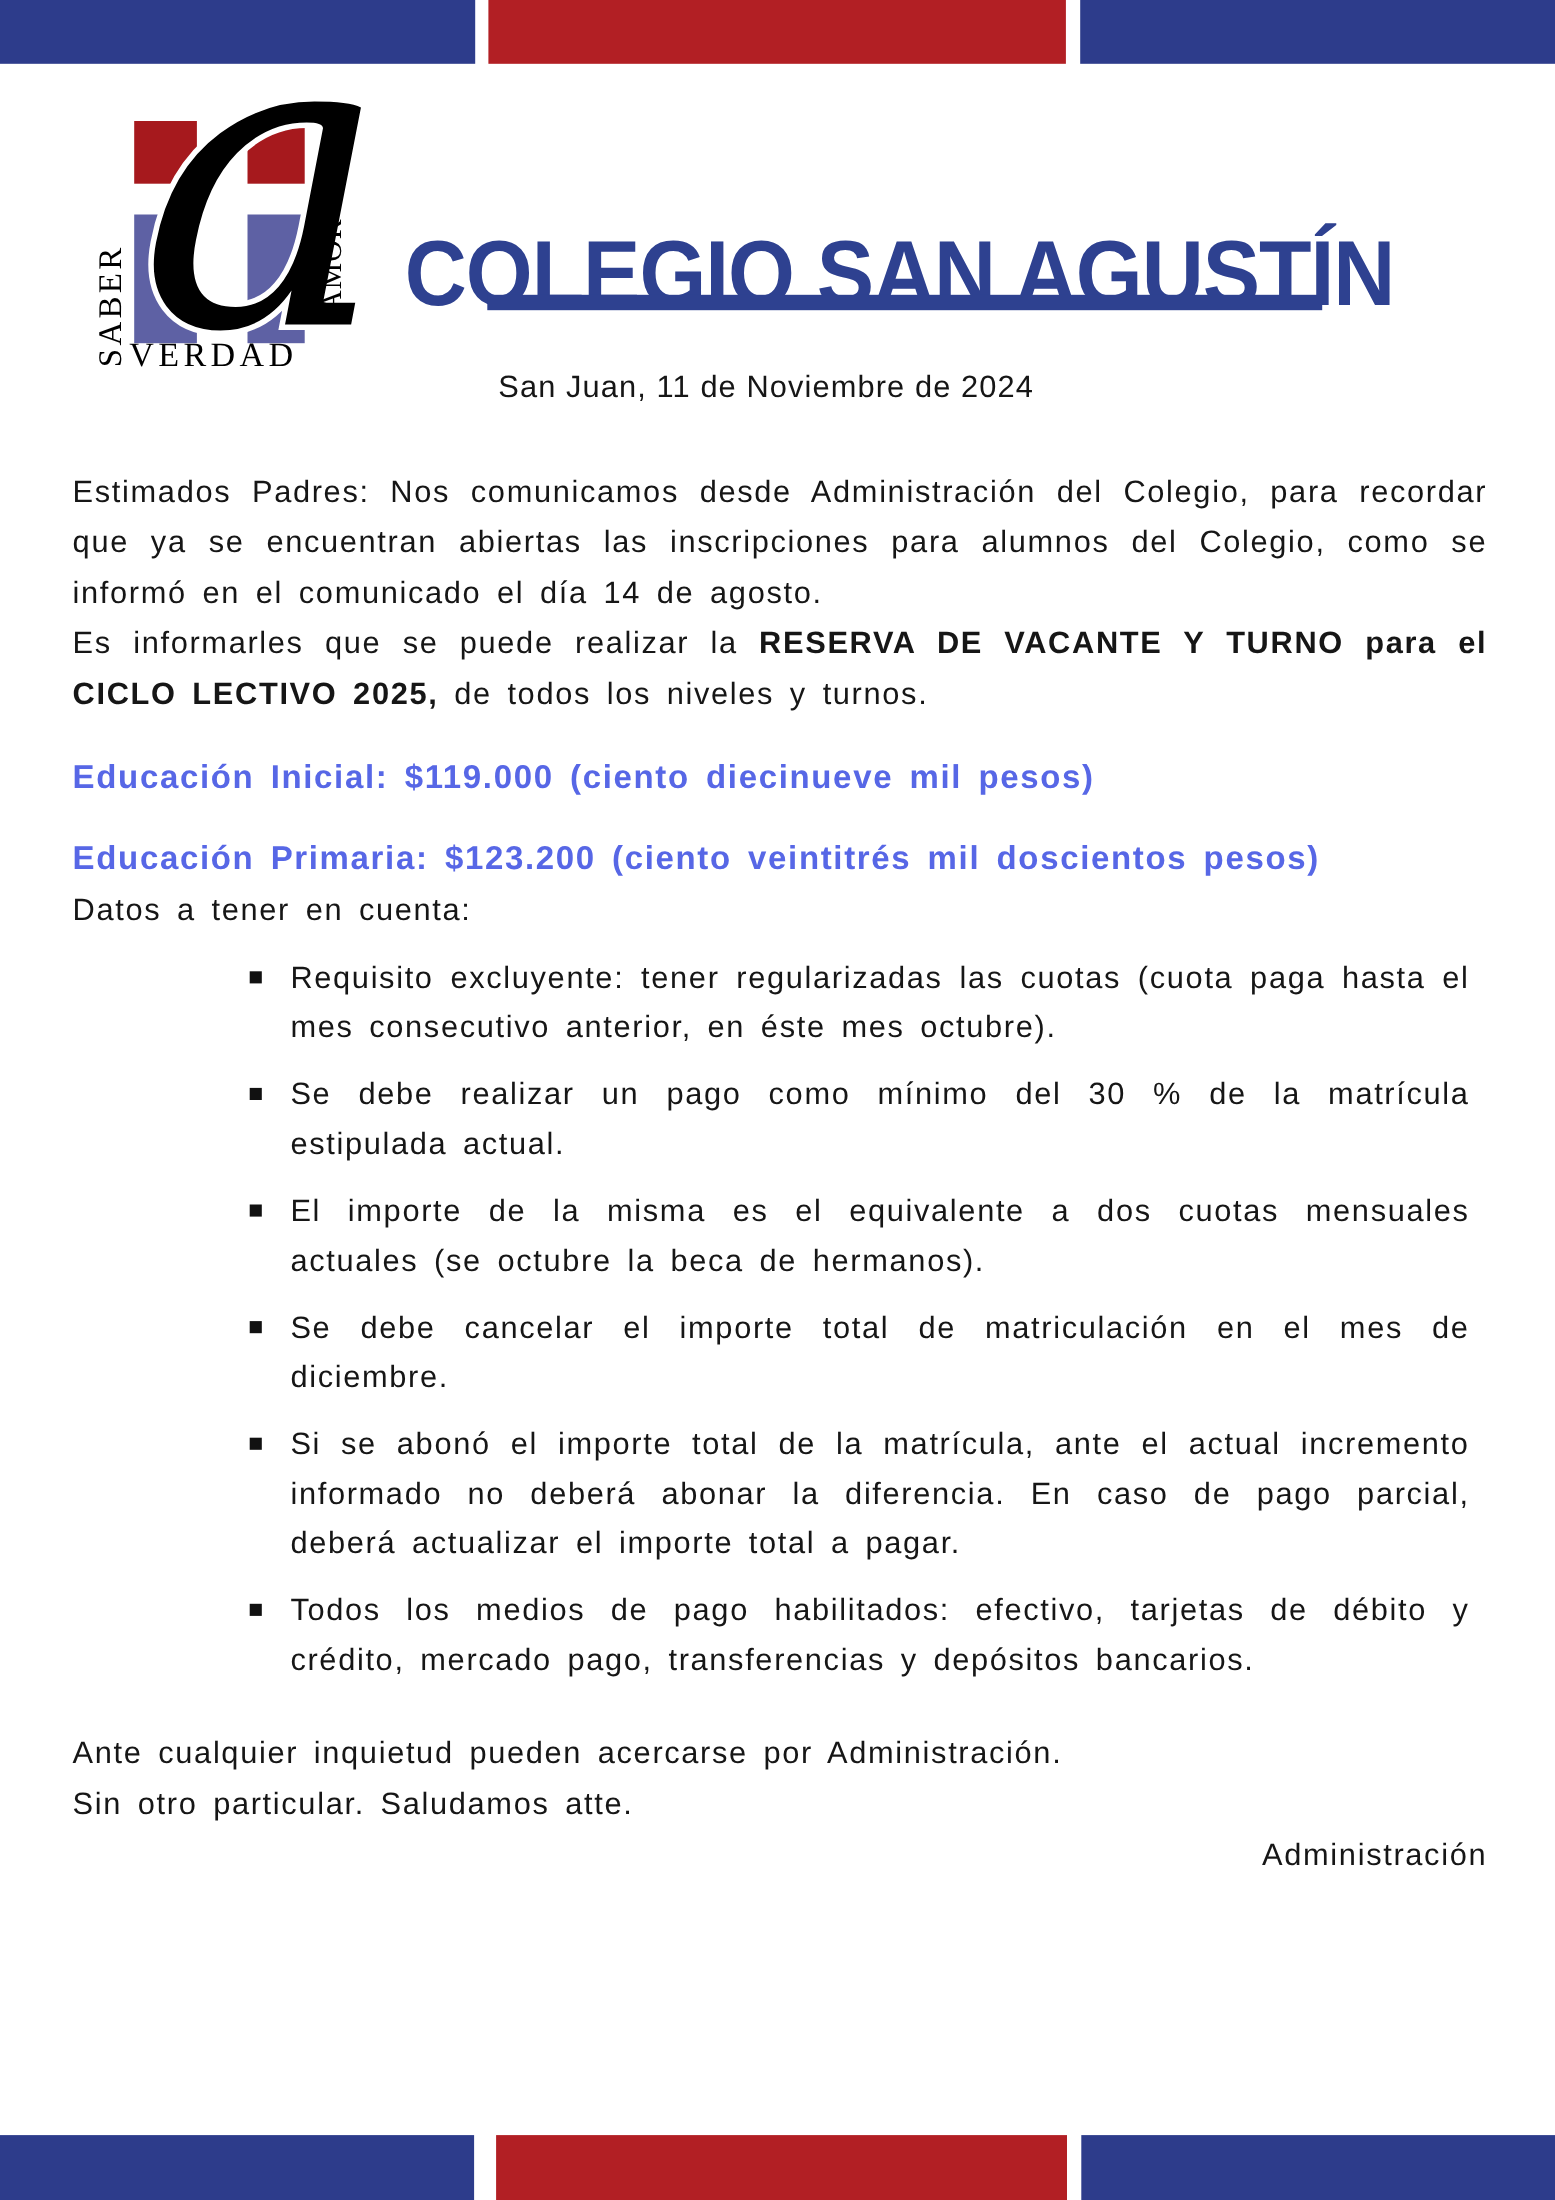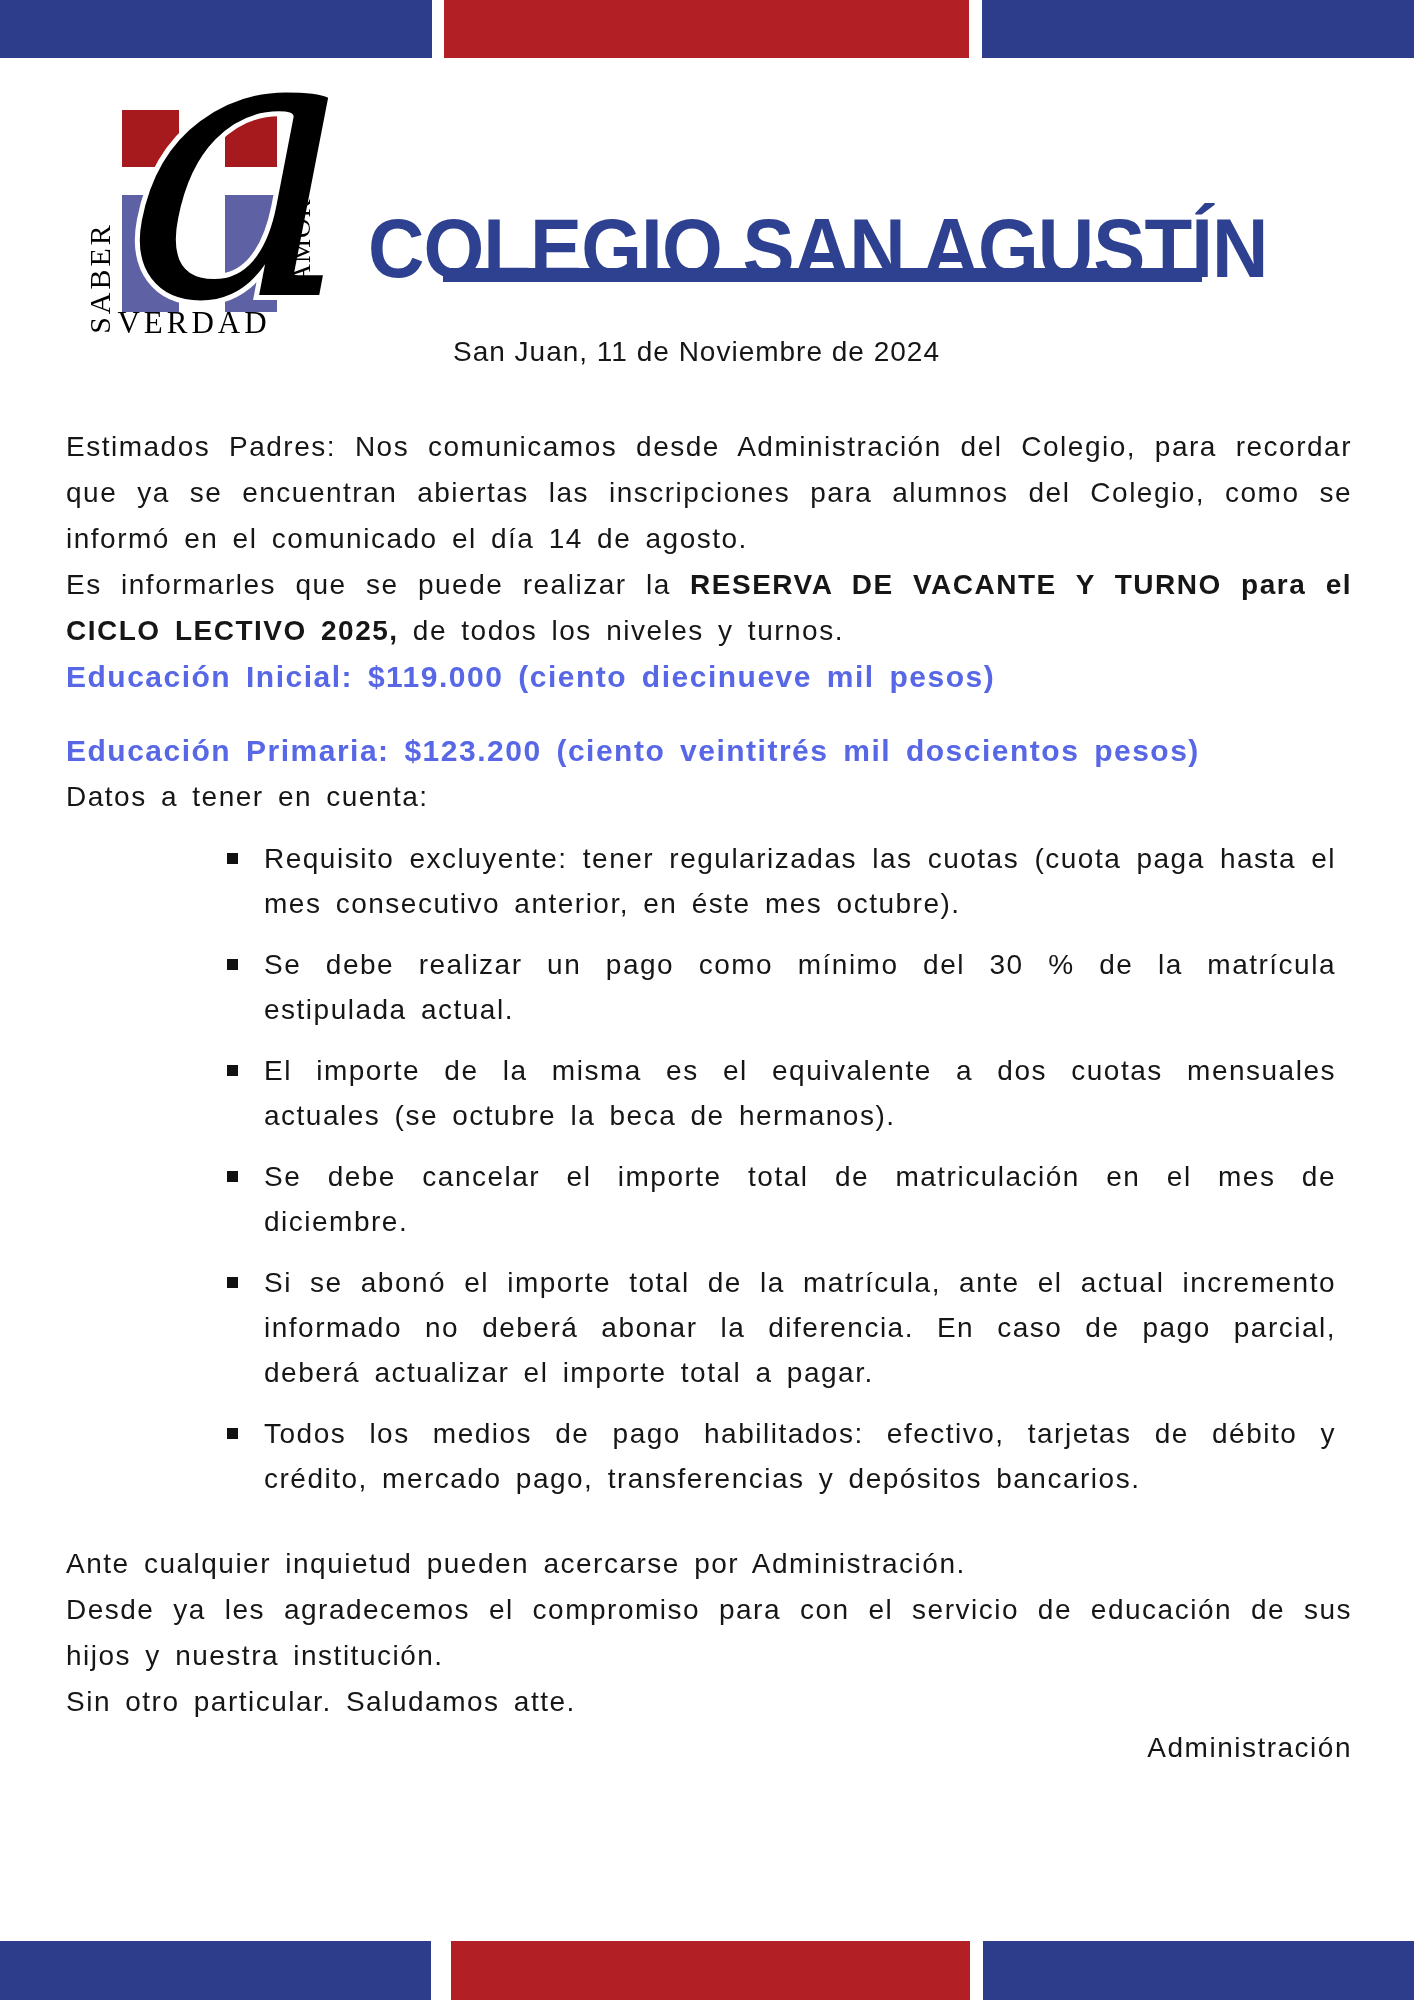--- a/index.html
+++ b/index.html
@@ -40,21 +40,21 @@
   .content{
     position:absolute;left:66px;top:424px;width:1286px;
     font-size:28px;line-height:46px;letter-spacing:1.5px;word-spacing:5px;
     text-align:justify;color:#161616;
   }
   .content p{margin:0;}
   b,.bold{font-weight:bold;}
   .price-line{
     color:#5767e6;font-weight:bold;font-size:30px;line-height:46px;text-align:left;
   }
-  #price-1{}
+  #price-1{margin-top:30px;}
   #price-2{margin-top:28px;}
   .datos-heading{margin-top:40px;}
   ul.bullet-list{margin:2px 0 0 0;padding:0 0 0 182px;list-style:none;line-height:45px;}
   ul.bullet-list li{position:relative;margin:16px;text-align:justify;}
   ul.bullet-list li::before{
     content:"";position:absolute;left:-37px;top:17px;width:11px;height:11px;background:#111;
   }
   .closing{margin-top:40px;}
   .signature-line{text-align:right;line-height:46px;}
 </style>
@@ -97,17 +97,16 @@
     <li>Requisito excluyente: tener regularizadas las cuotas (cuota paga hasta el mes consecutivo anterior, en éste mes octubre).</li>
     <li>Se debe realizar un pago como mínimo del 30 % de la matrícula estipulada actual.</li>
     <li>El importe de la misma es el equivalente a dos cuotas mensuales actuales (se octubre la beca de hermanos).</li>
     <li>Se debe cancelar el importe total de matriculación en el mes de diciembre.</li>
     <li>Si se abonó el importe total de la matrícula, ante el actual incremento informado no deberá abonar la diferencia. En caso de pago parcial, deberá actualizar el importe total a pagar.</li>
     <li>Todos los medios de pago habilitados: efectivo, tarjetas de débito y crédito, mercado pago, transferencias y depósitos bancarios.</li>
   </ul>
 
   <div class="closing">
     <p>Ante cualquier inquietud pueden acercarse por Administración.</p>
-    <p>Desde ya les agradecemos el compromiso para con el servicio de educación de sus hijos y nuestra institución.</p>
     <p>Sin otro particular. Saludamos atte.</p>
     <div class="signature-line">Administración</div>
   </div>
 </div>
 
 </body></html>

